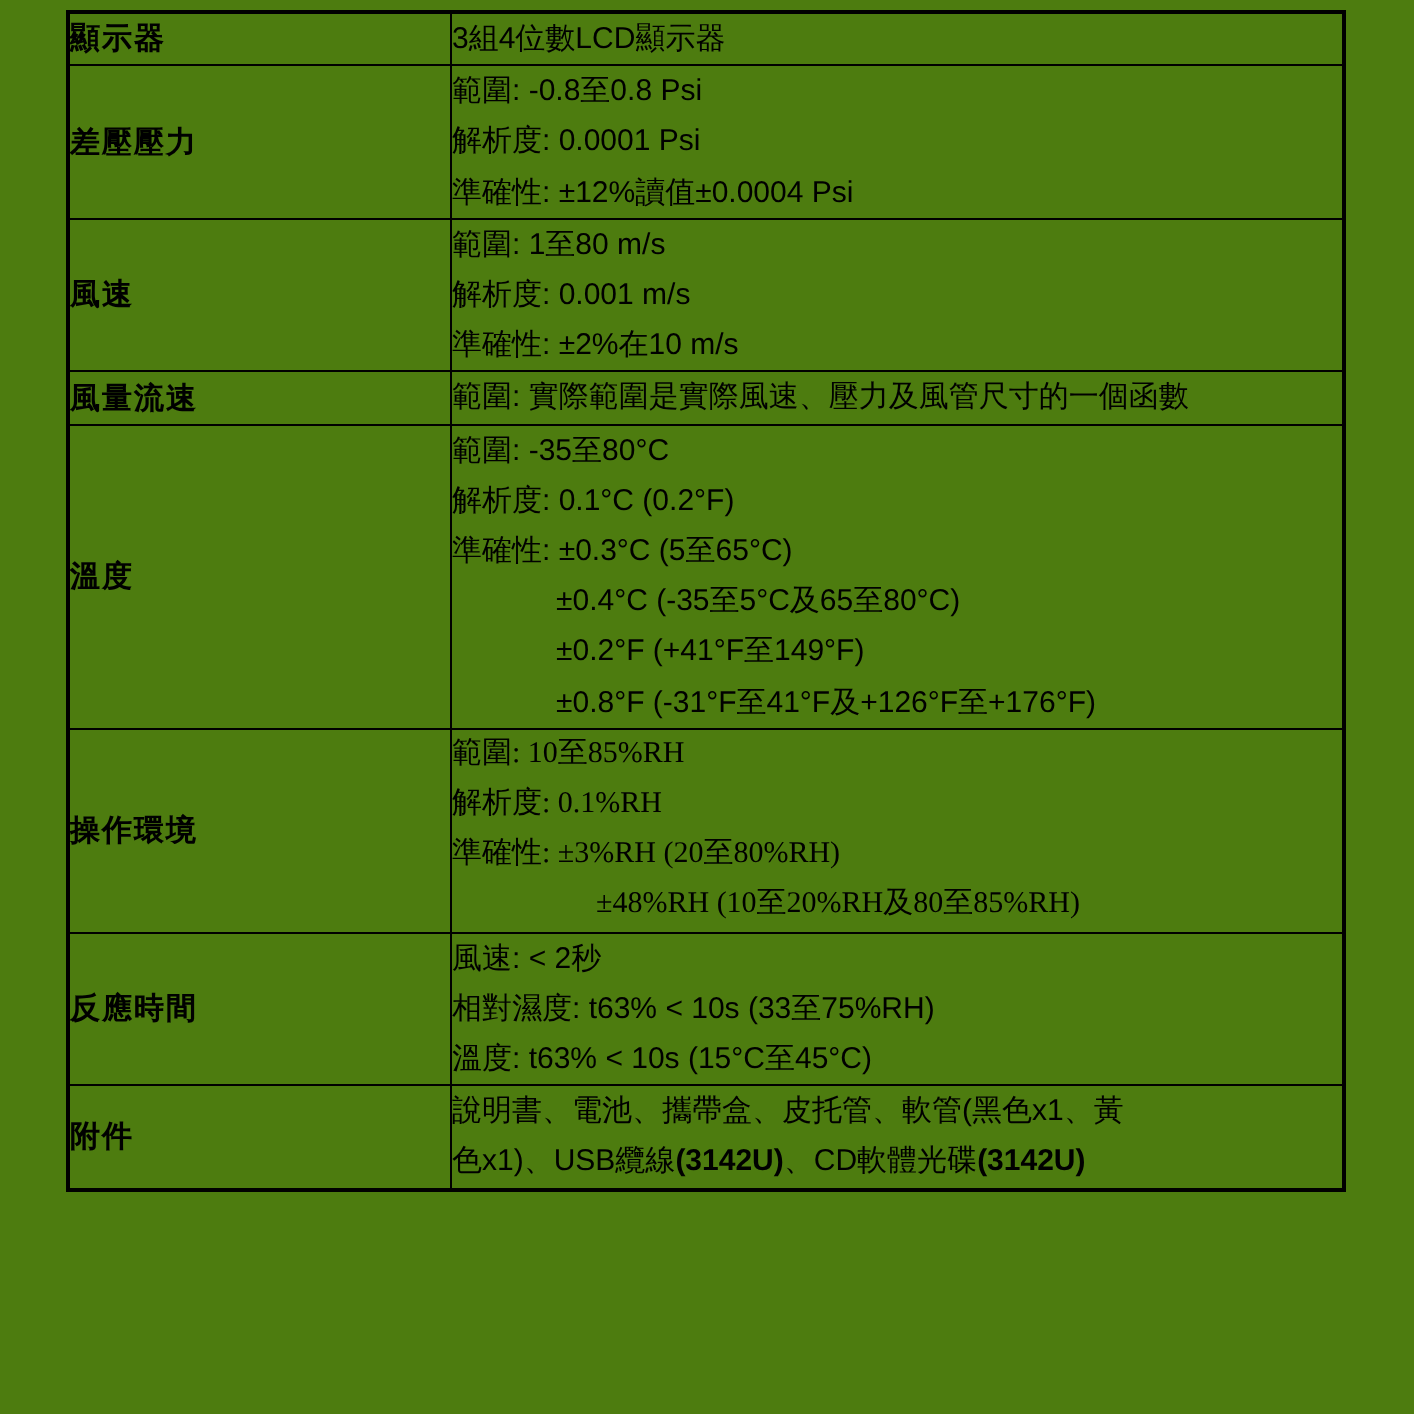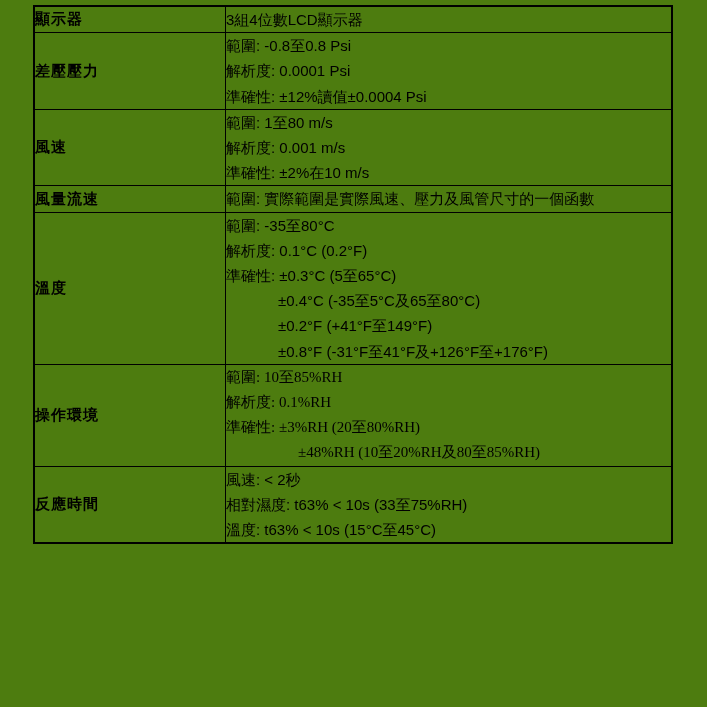--- a/index.html
+++ b/index.html
@@ -110,15 +110,22 @@
           </td>
         </tr>
         <tr>
           <td class="label-cell">反應時間</td>
           <td class="value-cell">
             <div class="cell-line"><span>風速: &lt; 2秒</span></div>
             <div class="cell-line"><span>相對濕度: t63% &lt; 10s (33至75%RH)</span></div>
             <div class="cell-line"><span>溫度: t63% &lt; 10s (15°C至45°C)</span></div>
           </td>
         </tr>
+        <tr>
+          <td class="label-cell">附件</td>
+          <td class="value-cell">
+            <div class="cell-line wrapline"><span>說明書、電池、攜帶盒、皮托管、軟管(黑色x1、黃</span></div>
+            <div class="cell-line wrapline"><span>色x1)、USB纜線</span><span class="bold-seg">(3142U)</span><span>、CD軟體光碟</span><span class="bold-seg">(3142U)</span></div>
+          </td>
+        </tr>
       </tbody>
   </table>
 </div>
 
 </body></html>

